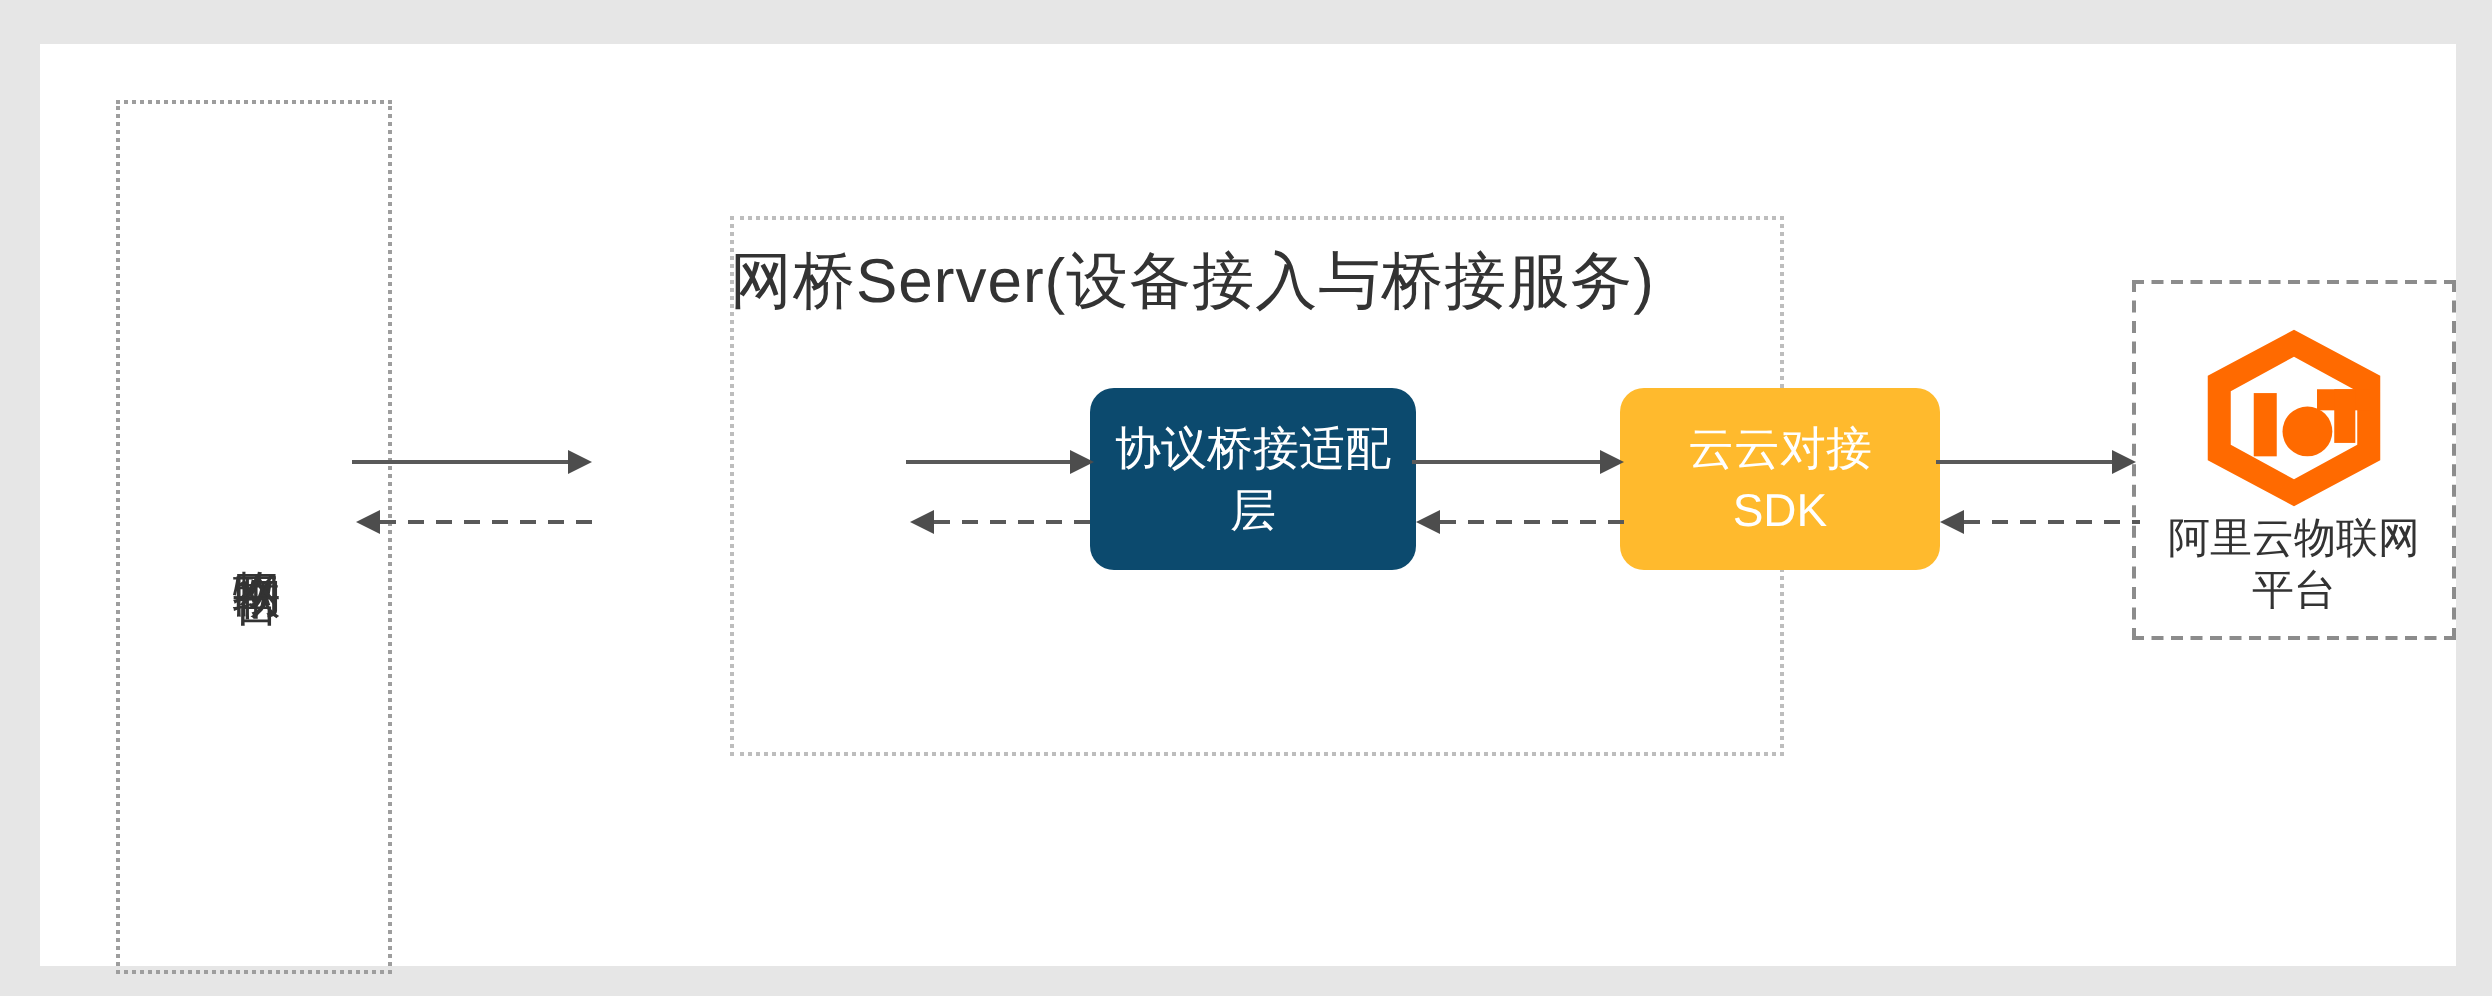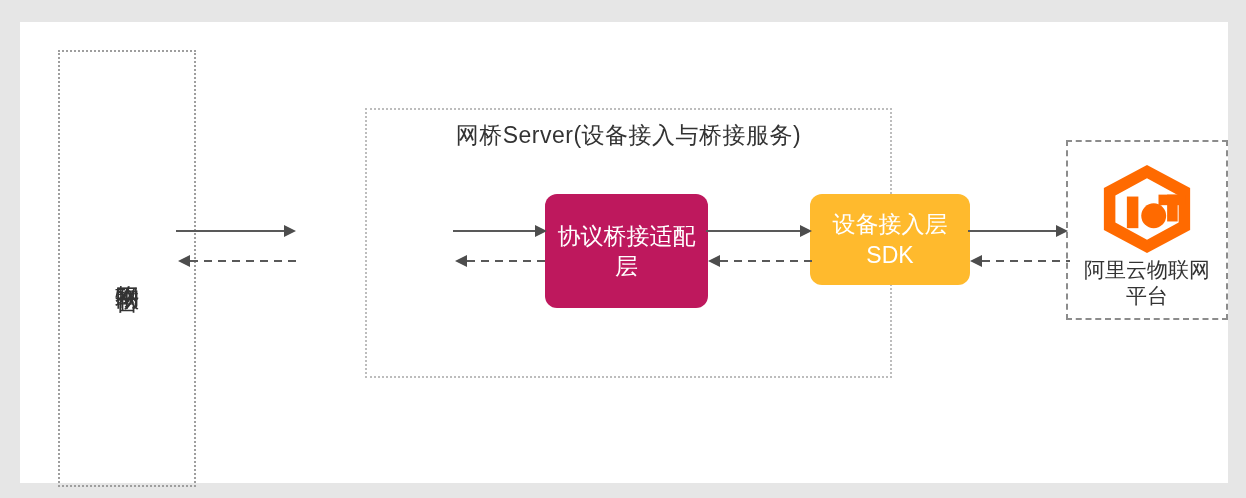--- a/index.html
+++ b/index.html
@@ -68,22 +68,21 @@
     width: 527px;
     height: 270px;
     border: 2px dotted #bdbdbd;
     box-sizing: border-box;
   }
   #bridge-title {
     position: absolute;
     left: 345px;
     top: 98px;
     width: 527px;
-    text-align: center;
-    font-size: 23px;
+    font-size: 31px;
     color: #333333;
     letter-spacing: 0.5px;
   }
 
   
   .proc-box {
     position: absolute;
     border-radius: 12px;
     display: flex;
     align-items: center;
@@ -99,22 +98,22 @@
     left: 273px;
     top: 172px;
     width: 162px;
     height: 91px;
     background: #ff7100;
   }
   #box-protocol-bridge {
     left: 525px;
     top: 172px;
     width: 163px;
-    height: 114px;
-    background: #be185d;
+    height: 91px;
+    background: #0c4a6e;
   }
   #box-cloud-sdk {
     left: 790px;
     top: 172px;
     width: 160px;
     height: 91px;
     background: #ffba2d;
   }
 
   
@@ -169,21 +168,21 @@
     <div id="bridge-container"></div>
     <div id="bridge-title">网桥Server(设备接入与桥接服务)</div>
 
 
     <div class="proc-box" id="box-protocol-bridge">
       <span>协议桥接适配层</span>
     </div>
 
     <div class="proc-box" id="box-cloud-sdk">
       <span>
-        <span>设备接入层</span><br>
+        <span>云云对接</span><br>
         <span>SDK</span>
       </span>
     </div>
 
     <div id="right-platform">
       <svg id="iot-logo" viewBox="0 0 100 96" aria-hidden="true">
 
         <path d="M50 2 L95 26 L95 70 L50 94 L5 70 L5 26 Z
                  M50 16 L83 34 L83 62 L50 80 L17 62 L17 34 Z" fill="#ff6a00" fill-rule="evenodd"></path>
 

